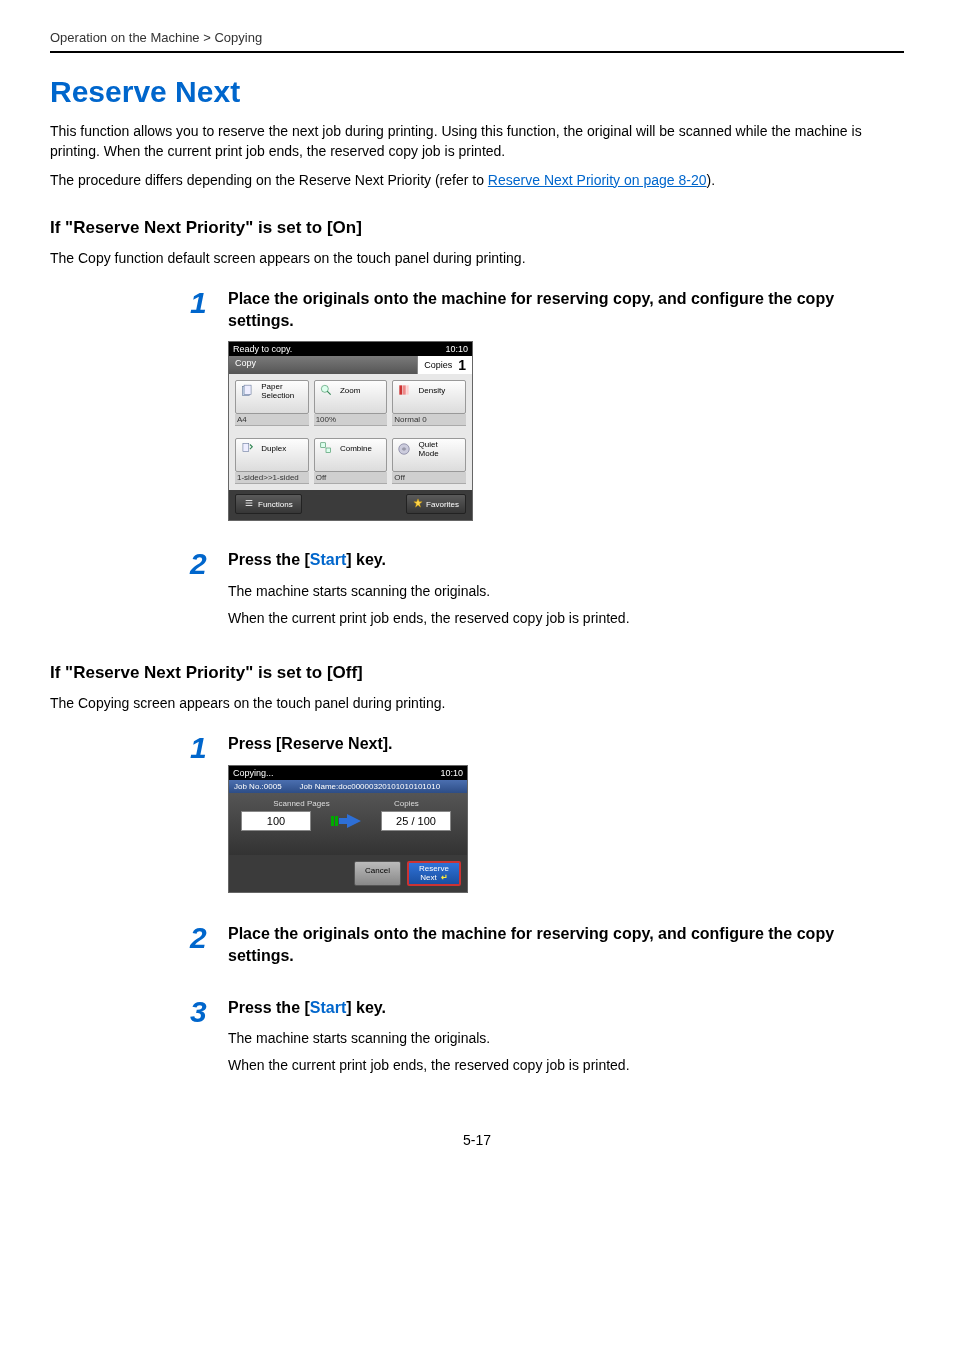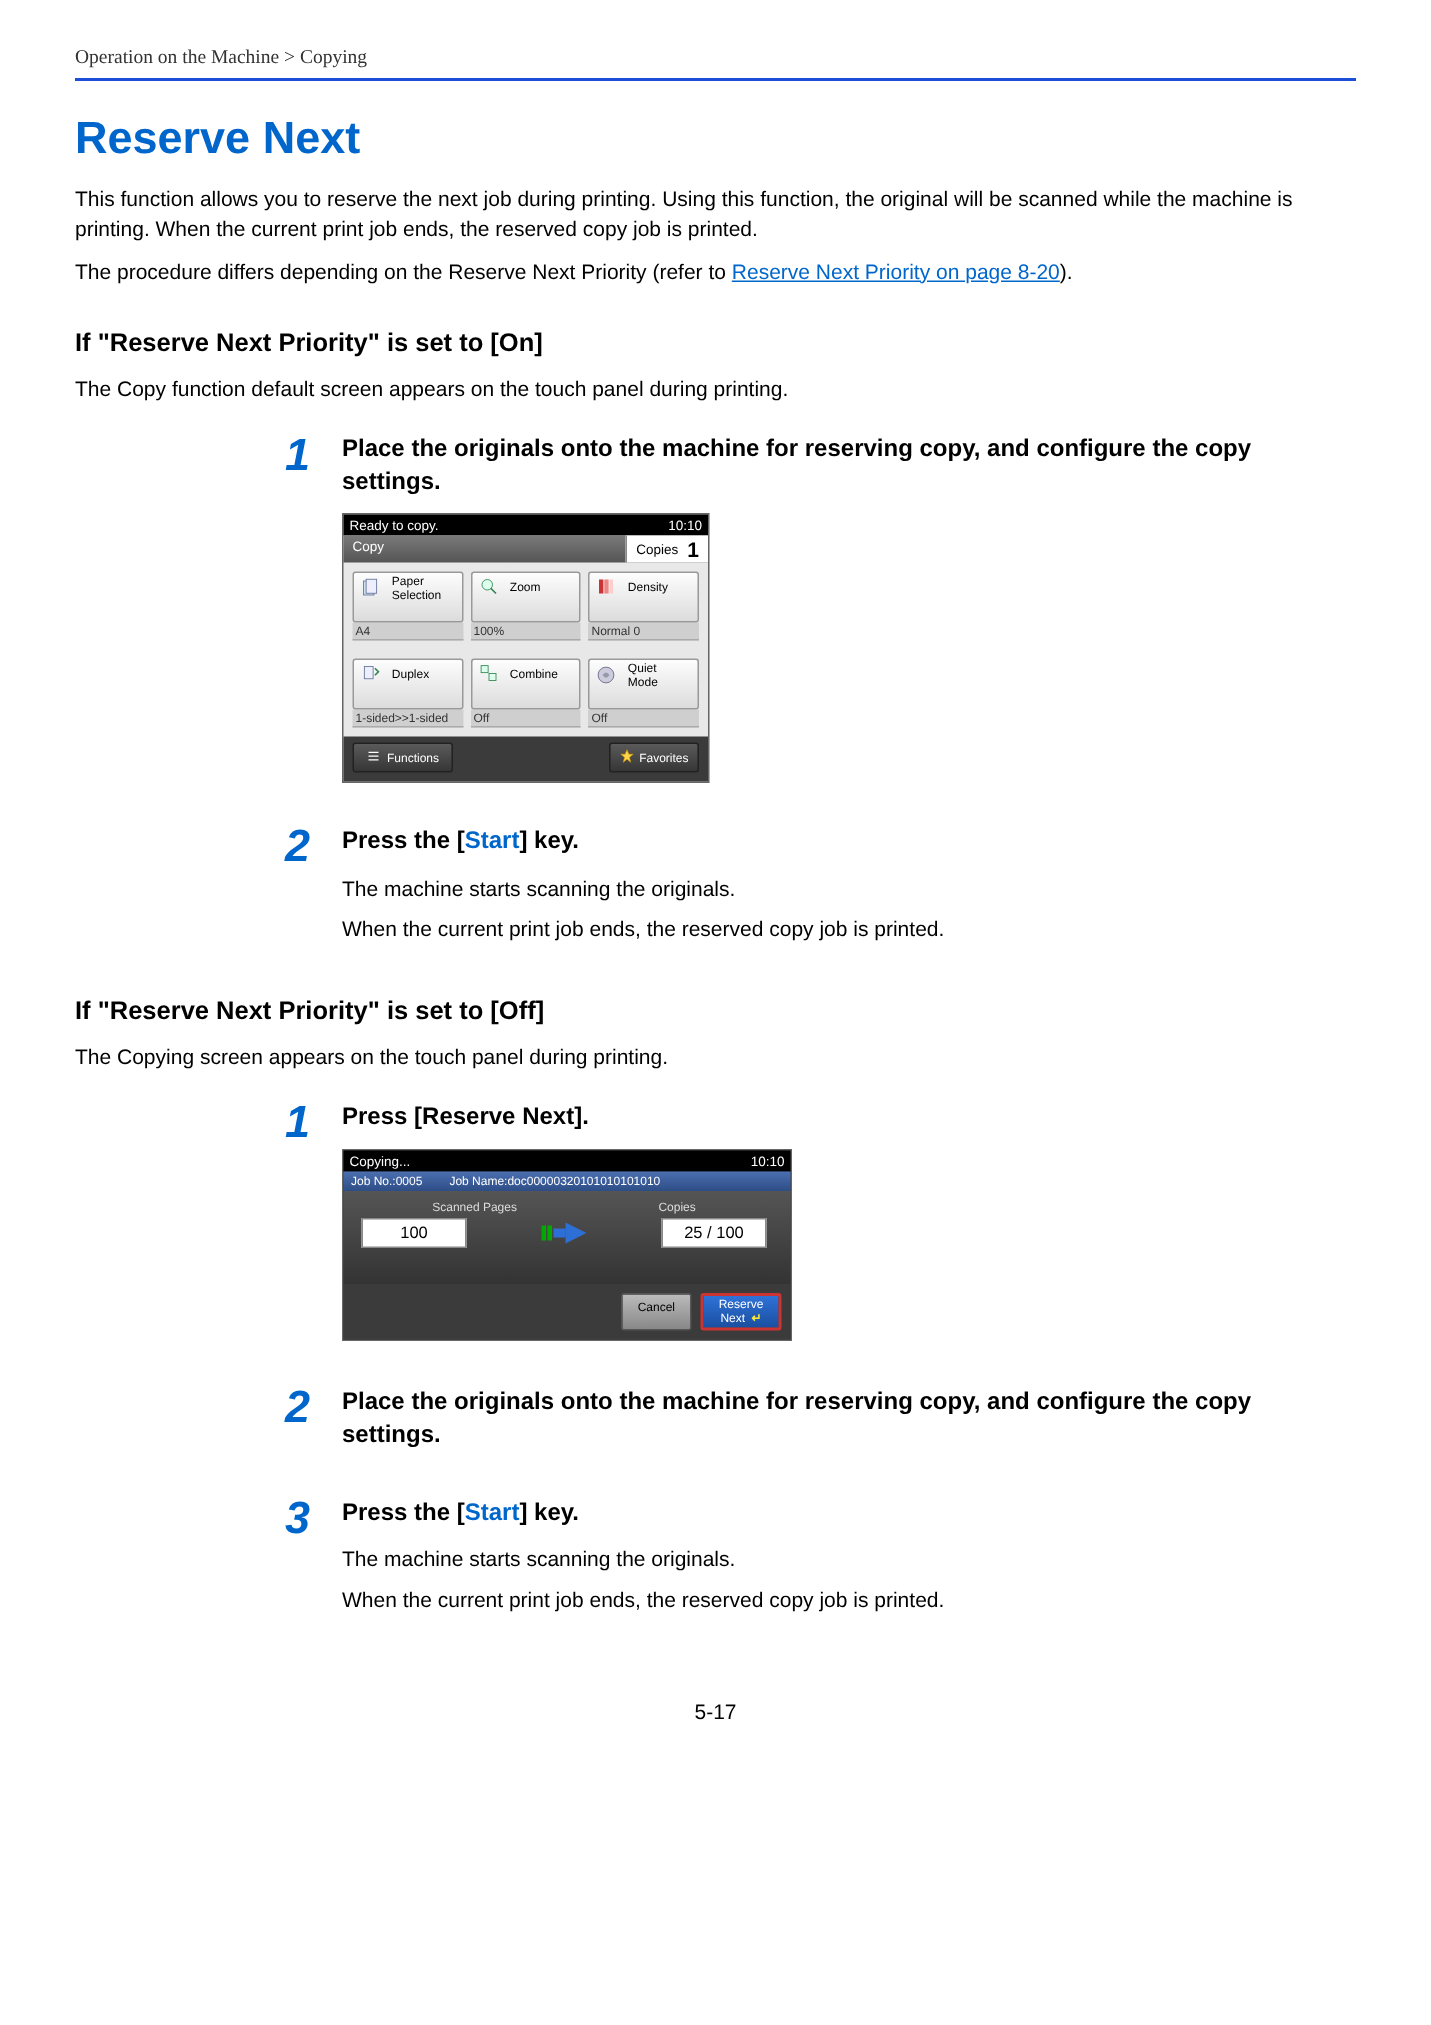--- a/index.html
+++ b/index.html
@@ -9,23 +9,22 @@
     color: #000;
     width: 954px;
     margin: 0 auto;
     padding: 30px 50px 40px 50px;
     font-size: 14px;
   }
   .breadcrumb {
     font-size: 13px;
     color: #333;
     padding-bottom: 6px;
-    border-bottom: 2px solid #1d4ed8;
+    border-bottom: 2px solid #000000;
     margin-bottom: 22px;
-    font-family: Liberation Serif, serif;
   }
   h1.title {
     color: #0066cc;
     font-size: 30px;
     font-weight: 900;
     margin-bottom: 12px;
     font-family: Arial Black, Arial, sans-serif;
   }
   p.body { font-size: 14px; line-height: 1.45; color: #000; margin-bottom: 8px; }
   a.link { color: #0066cc; text-decoration: underline; }
@@ -124,21 +123,21 @@
   }
   .screen .fav-btn {
     background: linear-gradient(#5a5a5a,#363636);
     color:#fff; font-size:8px;
     padding:3px 6px; border:1px solid #222; border-radius:2px;
     display:flex; align-items:center; gap:3px;
   }
 
   
   .pscreen {
-    width: 300px;
+    width: 240px;
     border:1px solid #666;
     background:#262626;
     margin-top:6px; margin-bottom:10px;
     font-size:9px; color:#fff;
   }
   .pscreen .bar { background:#000;color:#fff;display:flex;justify-content:space-between;padding:2px 4px;font-size:9px;}
   .pscreen .jobbar { background: linear-gradient(#4b6fb0,#2d4d86); color:#fff; font-size:8px; padding:2px 5px; display:flex; gap:18px;}
   .pscreen .body { background: linear-gradient(#555,#333); padding:6px 16px 24px 12px; }
   .pscreen .hdrs { display:flex; justify-content:space-around; font-size:8px; color:#ddd; margin-bottom:3px;}
   .pscreen .vals2 { display:flex; align-items:center; gap:10px; justify-content:space-between;}

